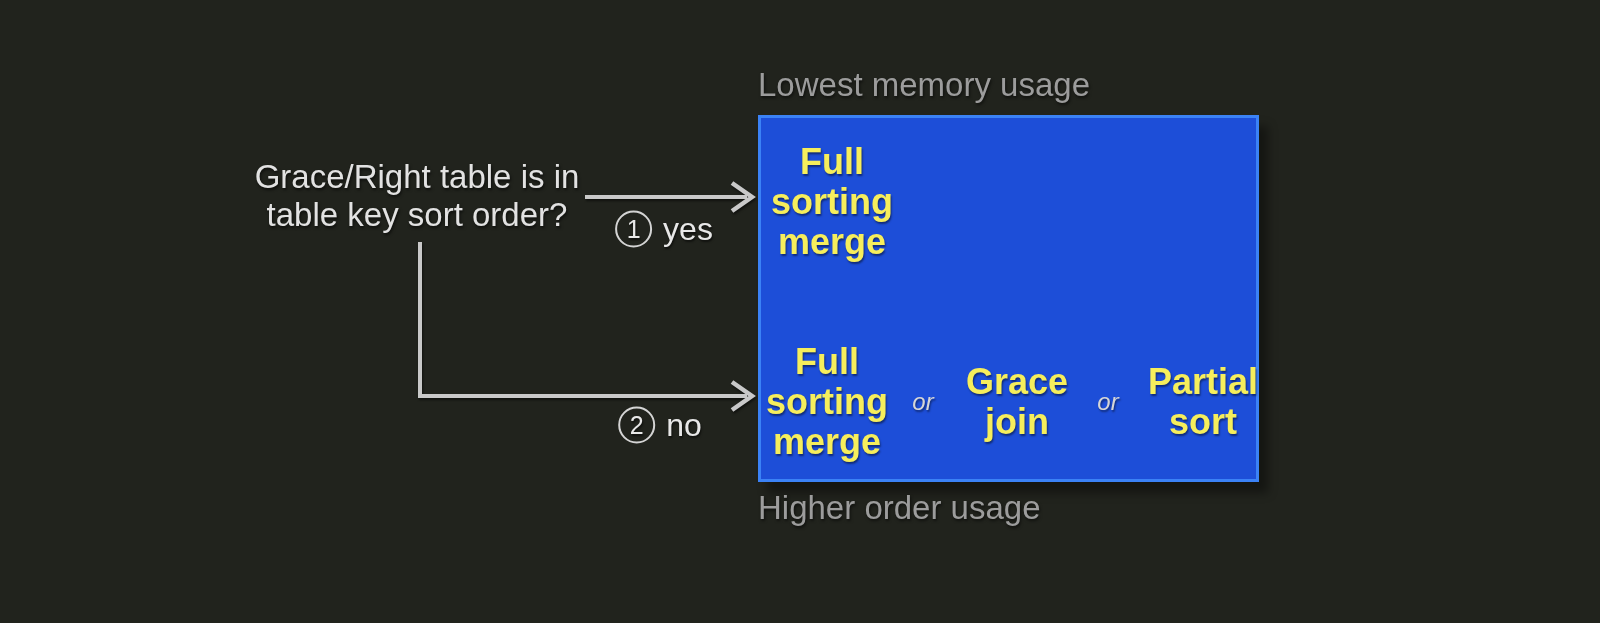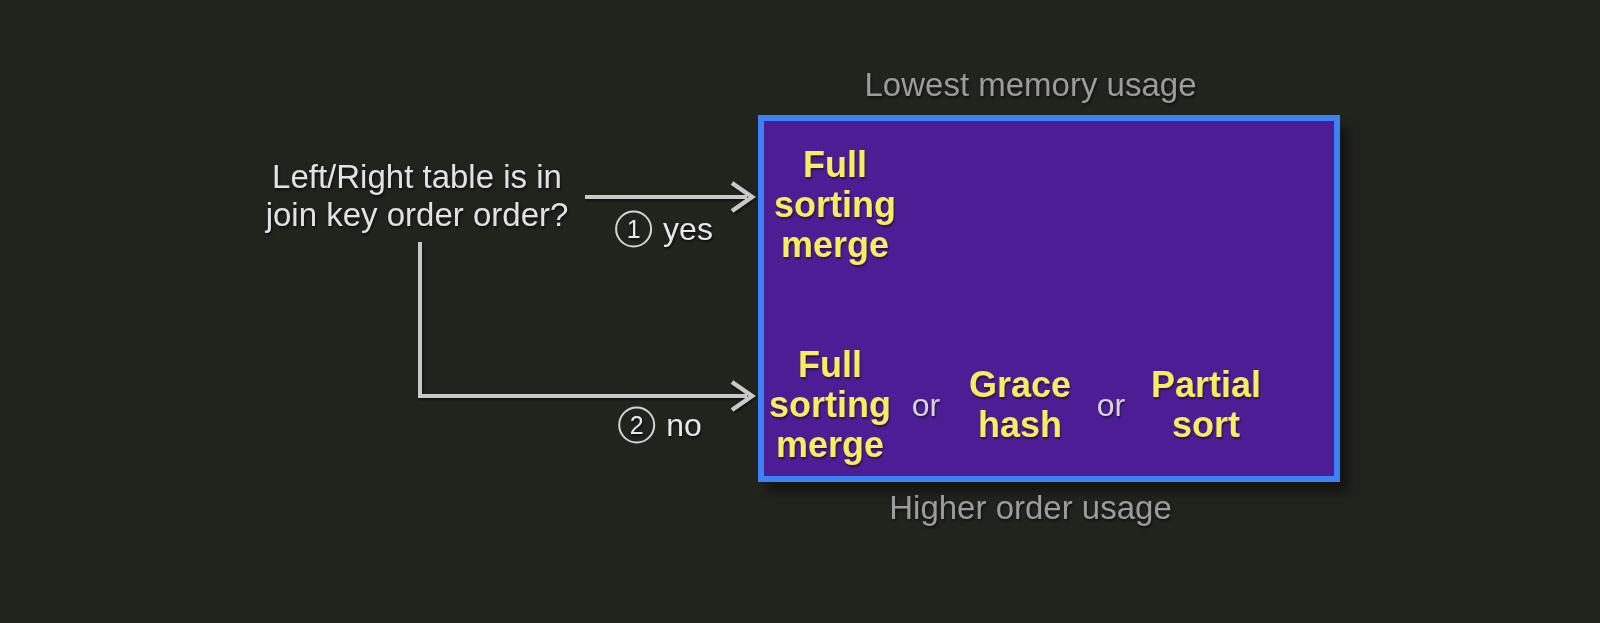--- a/index.html
+++ b/index.html
@@ -14,21 +14,21 @@
     background: #21231d;
     overflow: hidden;
     font-family: "Liberation Sans", sans-serif;
   }
 
   
   .caption {
     position: absolute;
     left: 758px;
     width: 545px;
-    text-align: center;
+    text-align: left;
     font-size: 33px;
     color: #9c9c9c;
     text-shadow: 1px 2px 3px rgba(0,0,0,0.55);
     white-space: nowrap;
   }
   .caption.top { top: 66px; }
   .caption.bottom { top: 489px; }
 
   
   .question {
@@ -42,44 +42,45 @@
     color: #e2e2e2;
     text-shadow: 1px 2px 3px rgba(0,0,0,0.6);
     white-space: nowrap;
   }
 
   
   .memory-box {
     position: absolute;
     left: 758px;
     top: 115px;
-    width: 582px;
+    width: 501px;
     height: 367px;
     box-sizing: border-box;
-    background: #4c1d95;
-    border: 6px solid #3b82f6;
+    background: #1d4ed8;
+    border: 3px solid #3b82f6;
     box-shadow: 9px 11px 9px rgba(0,0,0,0.38);
   }
   .box-item {
     position: absolute;
     transform: translate(-50%, -50%);
     text-align: center;
     white-space: pre-line;
   }
   .algo {
     font-weight: bold;
     font-size: 36px;
     line-height: 40px;
     color: #f6ee5c;
     text-shadow: 1px 2px 2px rgba(0,0,0,0.45);
   }
   .or {
-    font-size: 32px;
+    font-size: 24px;
     color: #d6d6d6;
     text-shadow: 1px 2px 2px rgba(0,0,0,0.45);
+    font-style: italic;
   }
   .pos-sorted-algo   { left: 71px;  top: 84px;  }
   .pos-unsorted-algo1{ left: 66px;  top: 284px; }
   .pos-unsorted-or1  { left: 162px; top: 284px; }
   .pos-unsorted-algo2{ left: 256px; top: 284px; }
   .pos-unsorted-or2  { left: 347px; top: 284px; }
   .pos-unsorted-algo3{ left: 442px; top: 284px; }
 
   
   svg.arrows {
@@ -125,22 +126,22 @@
   }
 </style>
 </head>
 <body>
 
 <div class="stage">
 
   <div class="caption top">Lowest memory usage</div>
 
   <div class="question">
-    <div>Left/Right table is in</div>
-    <div>join key order order?</div>
+    <div>Grace/Right table is in</div>
+    <div>table key sort order?</div>
   </div>
 
   <svg class="arrows" viewBox="0 0 1600 623">
     <g>
       <path d="M585 197 H747"></path>
       <path class="head" d="M732 183 L752 197 L732 211"></path>
     </g>
     <g>
       <path d="M420 242 V396 H747"></path>
       <path class="head" d="M732 382 L752 396 L732 410"></path>
@@ -160,21 +161,21 @@
   <div class="memory-box">
     <div class="box-item algo pos-sorted-algo">Full
 sorting
 merge</div>
 
     <div class="box-item algo pos-unsorted-algo1">Full
 sorting
 merge</div>
     <div class="box-item or pos-unsorted-or1">or</div>
     <div class="box-item algo pos-unsorted-algo2">Grace
-hash</div>
+join</div>
     <div class="box-item or pos-unsorted-or2">or</div>
     <div class="box-item algo pos-unsorted-algo3">Partial
 sort</div>
   </div>
 
   <div class="caption bottom">Higher order usage</div>
 
 </div>
 
 </body></html>

